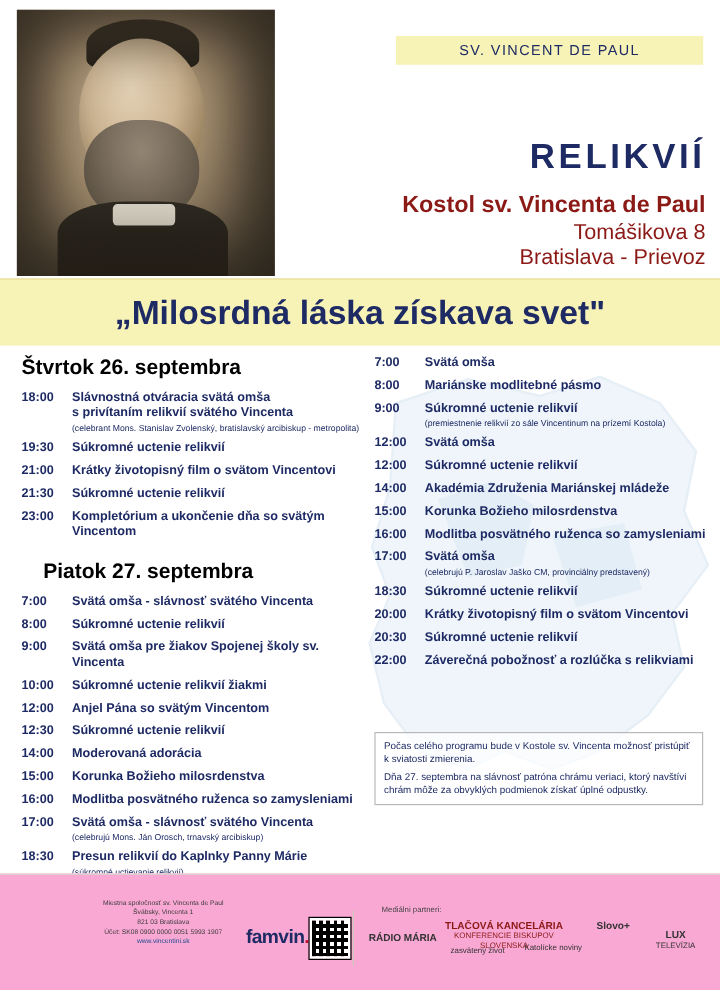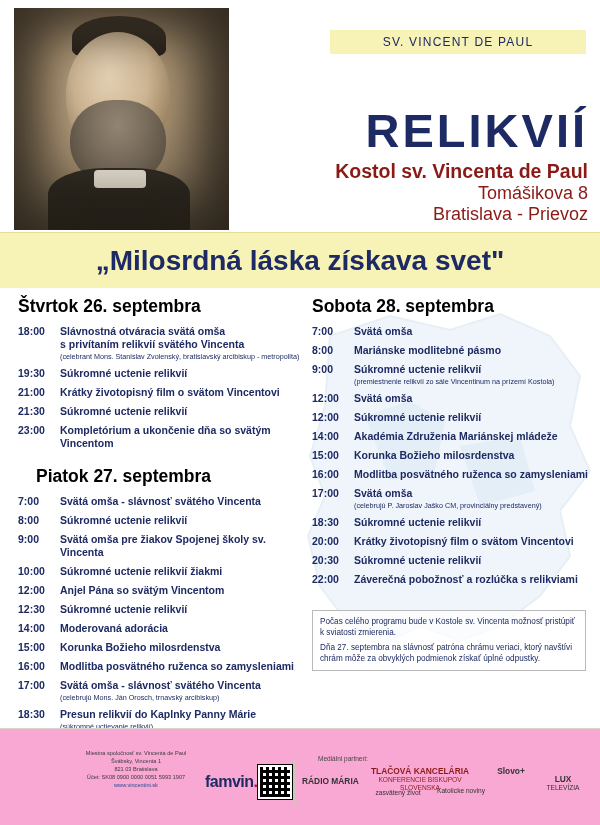--- a/index.html
+++ b/index.html
@@ -121,21 +121,21 @@
     letter-spacing: 3px;
     line-height: 50px;
   }
   .title-main2 {
     position: absolute;
     left: 236px;
     top: 106px;
     width: 352px;
     text-align: right;
     color: #1d2a63;
-    font-size: 47px;
+    font-size: 29px;
     font-weight: bold;
     letter-spacing: 3px;
     line-height: 50px;
   }
   .church {
     position: absolute;
     left: 236px;
     top: 160px;
     width: 352px;
     text-align: right;
@@ -316,21 +316,21 @@
     color: #444;
     font-size: 6.5px;
   }
   .mp {
     position: absolute;
     color: #333;
     font-size: 6.6px;
     line-height: 8px;
   }
   .mp .big { font-size: 8.4px; font-weight: bold; }
-  .mp1 { left: 302px; top: 48px; width: 62px; text-align: left; }
+  .mp1 { left: 302px; top: 48px; width: 62px; text-align: right; }
   .mp2 { left: 368px; top: 38px; width: 104px; text-align: center; color: #8b1a16; }
   .mp3 { left: 368px; top: 60px; width: 60px; text-align: center; }
   .mp4 { left: 432px; top: 58px; width: 58px; text-align: center; }
   .mp5 { left: 484px; top: 38px; width: 54px; text-align: center; }
   .mp6 { left: 540px; top: 46px; width: 46px; text-align: center; }
   .sep-line {
     position: absolute;
     left: 294px;
     top: 30px;
     width: 1px;
@@ -463,21 +463,20 @@
               <span>Presun relikvií do Kaplnky Panny Márie</span>
               <span class="sub">(súkromné uctievanie relikvií)</span>
             </td>
           </tr>
 
         </tbody>
       </table>
     </div>
 
     <div class="col col-right">
-      <div class="day-head">Sobota 28. septembra</div>
       <table class="sched">
         <tbody>
           <tr>
             <td class="time">7:00</td>
             <td class="evt">Svätá omša</td>
           </tr>
           <tr>
             <td class="time">8:00</td>
             <td class="evt">Mariánske modlitebné pásmo</td>
           </tr>

